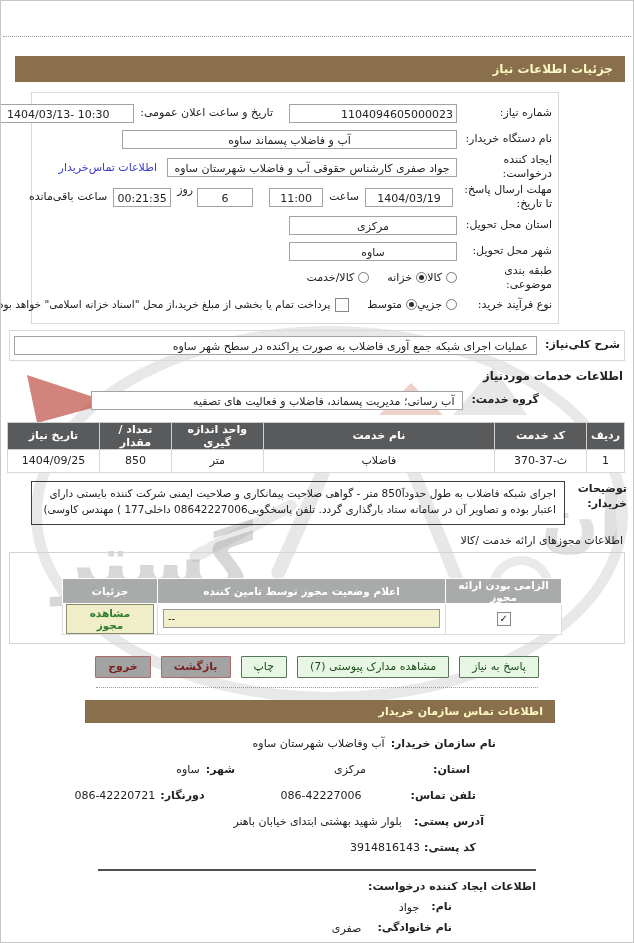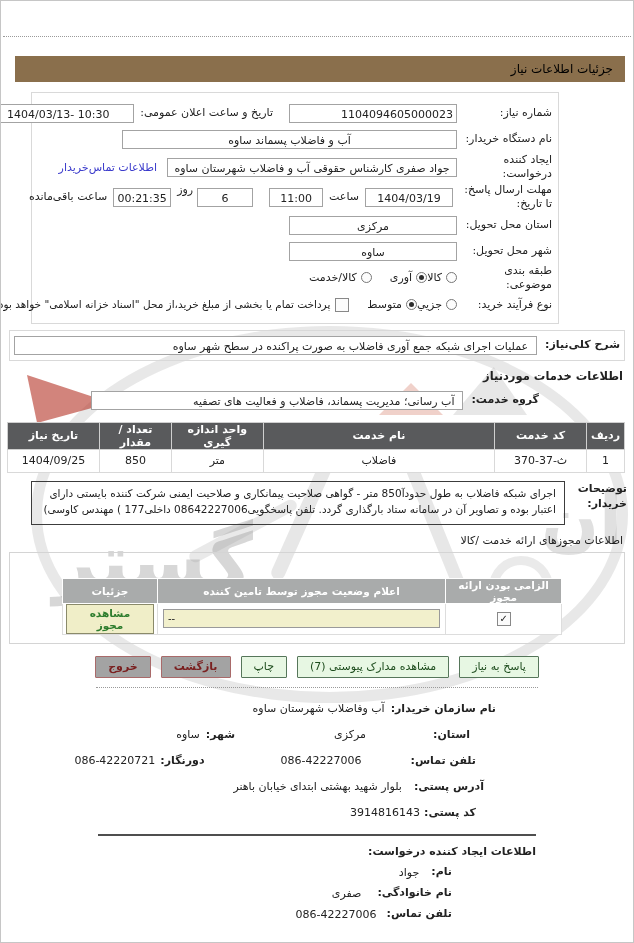--- a/index.html
+++ b/index.html
@@ -17,21 +17,21 @@
           clip-path:polygon(0 0,100% 58%,12% 100%);}
   .wm-salmon{position:absolute;left:378px;top:382px;width:64px;height:32px;background:rgba(212,122,104,.35);
           clip-path:polygon(0 100%,50% 0,100% 100%);}
   .wm-gray-tri{position:absolute;left:452px;top:366px;width:74px;height:48px;background:rgba(180,180,180,.32);
           clip-path:polygon(0 100%,55% 0,100% 100%);}
   .wm-s1{position:absolute;left:300px;top:425px;width:14px;height:160px;background:rgba(176,176,176,.30);border-radius:8px;transform:rotate(24deg);}
   .wm-s2{position:absolute;left:432px;top:448px;width:13px;height:175px;background:rgba(176,176,176,.30);border-radius:8px;transform:rotate(-22deg);}
   .wm-s3{position:absolute;left:236px;top:470px;width:12px;height:120px;background:rgba(176,176,176,.28);border-radius:8px;transform:rotate(62deg);}
   
   .topstrip{height:35px;border-bottom:1px dotted #9a9a9a;margin:0 2px;}
-  .bar{background:#8a6f4c;color:#000000;font-size:12px;font-weight:normal;height:26px;line-height:26px;padding:0 12px;text-align:right;}
+  .bar{background:#8a6f4c;color:#fef9c3;font-size:12px;font-weight:bold;height:26px;line-height:26px;padding:0 12px;text-align:right;}
   .bar1{margin:19px 8px 0 14px;}
   .bar2{margin:12px 78px 0 84px;height:23px;line-height:23px;font-size:11px;}
   
   .panelA{margin:10px 74px 0 30px;border:1px solid #d9d9d9;padding:7px 6px 5px;background:transparent;}
   .frow{display:flex;align-items:center;min-height:26px;font-size:11px;}
   .frow.tall{min-height:30px;}
   .lbl{flex:none;line-height:1.25;}
   .wlab{width:95px;}
   .tb{border:1px solid #a3a3a3;background:#fff;height:19px;line-height:19px;flex:none;
       font-size:11px;box-sizing:border-box;overflow:hidden;white-space:nowrap;}
@@ -154,21 +154,21 @@
       </div>
 
       <div class="frow">
         <div class="lbl wlab">طبقه بندی موضوعی:</div>
         <div class="opt" style="margin-left:0;">
           <span class="radio"></span>
           <span class="lbl">کالا</span>
         </div>
         <div class="opt">
           <span class="radio sel"></span>
-          <span class="lbl">آوری</span>
+          <span class="lbl">خزانه</span>
         </div>
         <div class="opt">
           <span class="radio"></span>
           <span class="lbl">کالا/خدمت</span>
         </div>
       </div>
 
       <div class="frow">
         <div class="lbl wlab">نوع فرآیند خرید:</div>
         <div class="opt" style="margin-left:0;">
@@ -270,20 +270,21 @@
     <div class="btnrow">
       <button class="btn btn-green">پاسخ به نیاز</button>
       <button class="btn btn-green">مشاهده مدارک پیوستی (7)</button>
       <button class="btn btn-green">چاپ</button>
       <button class="btn btn-pink">بازگشت</button>
       <button class="btn btn-pink">خروج</button>
     </div>
 
     <div class="dotted2"></div>
 
+    <div class="bar bar2">اطلاعات تماس سازمان خریدار</div>
 
     <div class="crow" style="padding-right:137px;margin-top:8px;">
       <div class="lbl">نام سازمان خریدار:</div>
       <div style="margin-right:6px;">آب وفاضلاب شهرستان ساوه</div>
     </div>
 
     <div class="crow" style="padding-right:163px;">
       <div class="lbl">استان:</div>
       <div style="margin-right:67px;">مرکزی</div>
       <div class="lbl" style="margin-right:99px;">شهر:</div>

